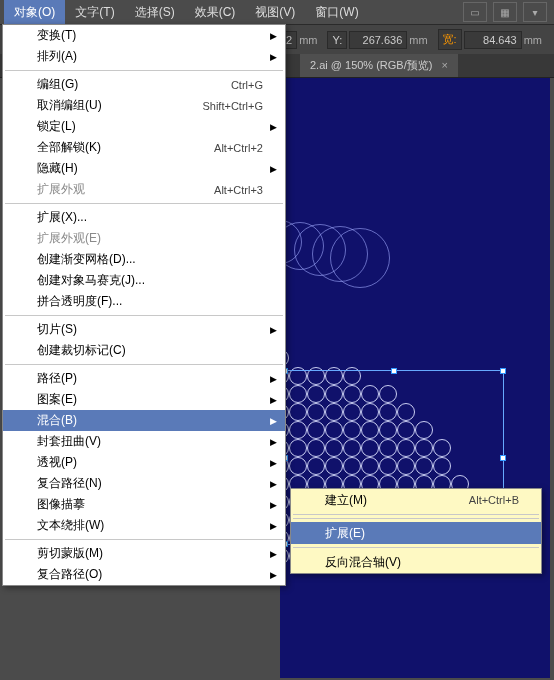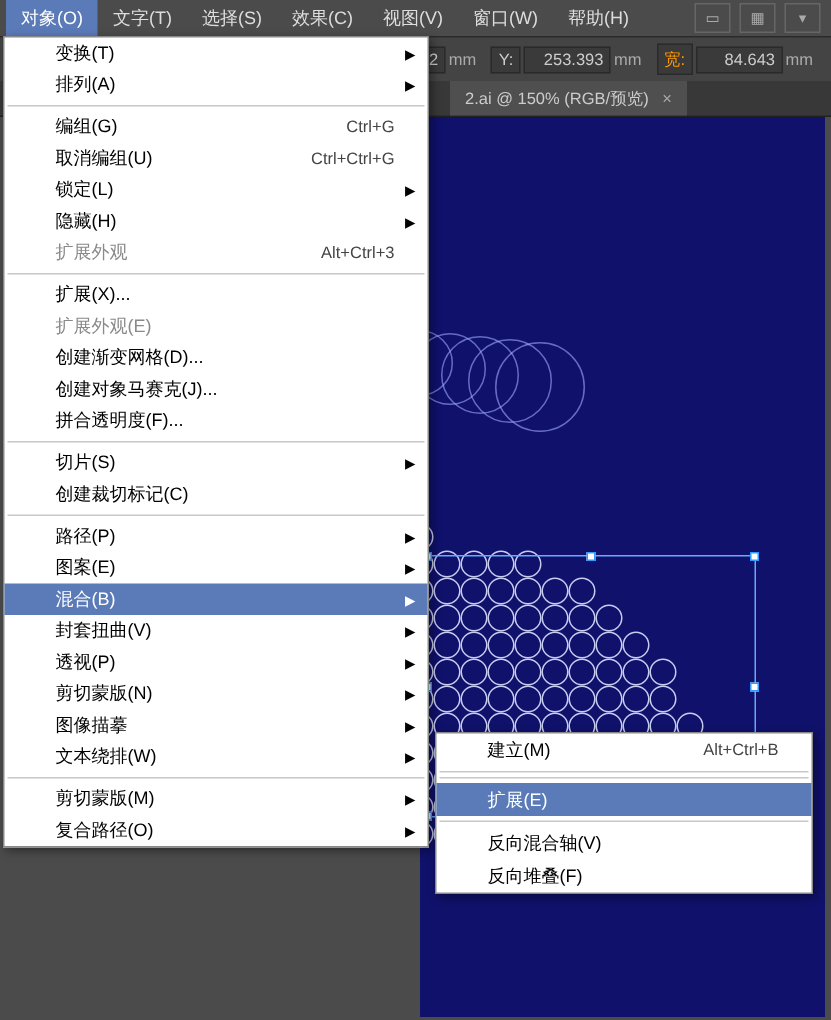--- a/index.html
+++ b/index.html
@@ -41,52 +41,51 @@
 
 .menu { position: absolute; left: 2px; top: 24px; width: 284px; background: #ffffff; border: 1px solid #888; box-shadow: 2px 2px 6px rgba(0,0,0,0.4); font-size: 12px; color: #000; }
 .menu .it { display: flex; align-items: center; padding: 4px 22px 4px 34px; position: relative; height: 21px; }
 .menu .it.hi { background: #5a7ab8; color: #fff; }
 .menu .it .sc { margin-left: auto; color: #444; font-size: 11px; }
 .menu .it.dis { color: #8a8a8a; }
 .menu .it .arr { position: absolute; right: 8px; font-size: 9px; }
 .menu .sep { height: 1px; background: #c8c8c8; margin: 3px 2px; }
 
 
-.submenu { position: absolute; left: 290px; top: 488px; width: 252px; background: #ffffff; border: 1px solid #888; box-shadow: 2px 2px 6px rgba(0,0,0,0.4); font-size: 12px; color: #000; }
+.submenu { position: absolute; left: 290px; top: 488px; width: 252px; background: #fef9c3; border: 1px solid #888; box-shadow: 2px 2px 6px rgba(0,0,0,0.4); font-size: 12px; color: #000; }
 .submenu .it { display: flex; align-items: center; padding: 4px 22px 4px 34px; height: 22px; }
 .submenu .it.hi { background: #5a7ab8; color: #fff; }
 .submenu .it.dis { color: #8a8a8a; }
 .submenu .it .sc { margin-left: auto; color: #444; font-size: 11px; }
 .submenu .sep { height: 1px; background: #c8c8c8; margin: 3px 2px; }
 </style>
 </head>
 <body>
 
 <div class="menubar">
   <div class="m active">对象(O)</div>
   <div class="m">文字(T)</div>
   <div class="m">选择(S)</div>
   <div class="m">效果(C)</div>
   <div class="m">视图(V)</div>
   <div class="m">窗口(W)</div>
-  <div class="m">帮助(H)</div>
   <div class="spacer"></div>
   <div class="ico">▭</div>
   <div class="ico">▦</div>
   <div class="ico">▾</div>
 </div>
 
 <div class="coordbar">
   <div class="seg">
     <span class="val">32</span>
     <span class="unit">mm</span>
   </div>
   <div class="seg">
     <span class="lab">Y:</span>
-    <span class="val">253.393</span>
+    <span class="val">267.636</span>
     <span class="unit">mm</span>
   </div>
   <div class="seg">
     <span class="lab orange">宽:</span>
     <span class="val">84.643</span>
     <span class="unit">mm</span>
   </div>
 </div>
 
 <div class="tabbar">
@@ -234,25 +233,29 @@
       <span>排列(A)</span>
       <span class="arr">▶</span>
     </div>
     <div class="sep"></div>
     <div class="it">
       <span>编组(G)</span>
       <span class="sc">Ctrl+G</span>
     </div>
     <div class="it">
       <span>取消编组(U)</span>
-      <span class="sc">Ctrl+Ctrl+G</span>
+      <span class="sc">Shift+Ctrl+G</span>
     </div>
     <div class="it">
       <span>锁定(L)</span>
       <span class="arr">▶</span>
+    </div>
+    <div class="it">
+      <span>全部解锁(K)</span>
+      <span class="sc">Alt+Ctrl+2</span>
     </div>
     <div class="it">
       <span>隐藏(H)</span>
       <span class="arr">▶</span>
     </div>
     <div class="it dis">
       <span>扩展外观</span>
       <span class="sc">Alt+Ctrl+3</span>
     </div>
     <div class="sep"></div>
@@ -294,21 +297,21 @@
     </div>
     <div class="it">
       <span>封套扭曲(V)</span>
       <span class="arr">▶</span>
     </div>
     <div class="it">
       <span>透视(P)</span>
       <span class="arr">▶</span>
     </div>
     <div class="it">
-      <span>剪切蒙版(N)</span>
+      <span>复合路径(N)</span>
       <span class="arr">▶</span>
     </div>
     <div class="it">
       <span>图像描摹</span>
       <span class="arr">▶</span>
     </div>
     <div class="it">
       <span>文本绕排(W)</span>
       <span class="arr">▶</span>
     </div>
@@ -330,16 +333,13 @@
     </div>
     <div class="sep"></div>
     <div class="sep"></div>
     <div class="it hi">
       <span>扩展(E)</span>
     </div>
     <div class="sep"></div>
     <div class="it">
       <span>反向混合轴(V)</span>
     </div>
-    <div class="it">
-      <span>反向堆叠(F)</span>
-    </div>
   </div>
 
 </body></html>

